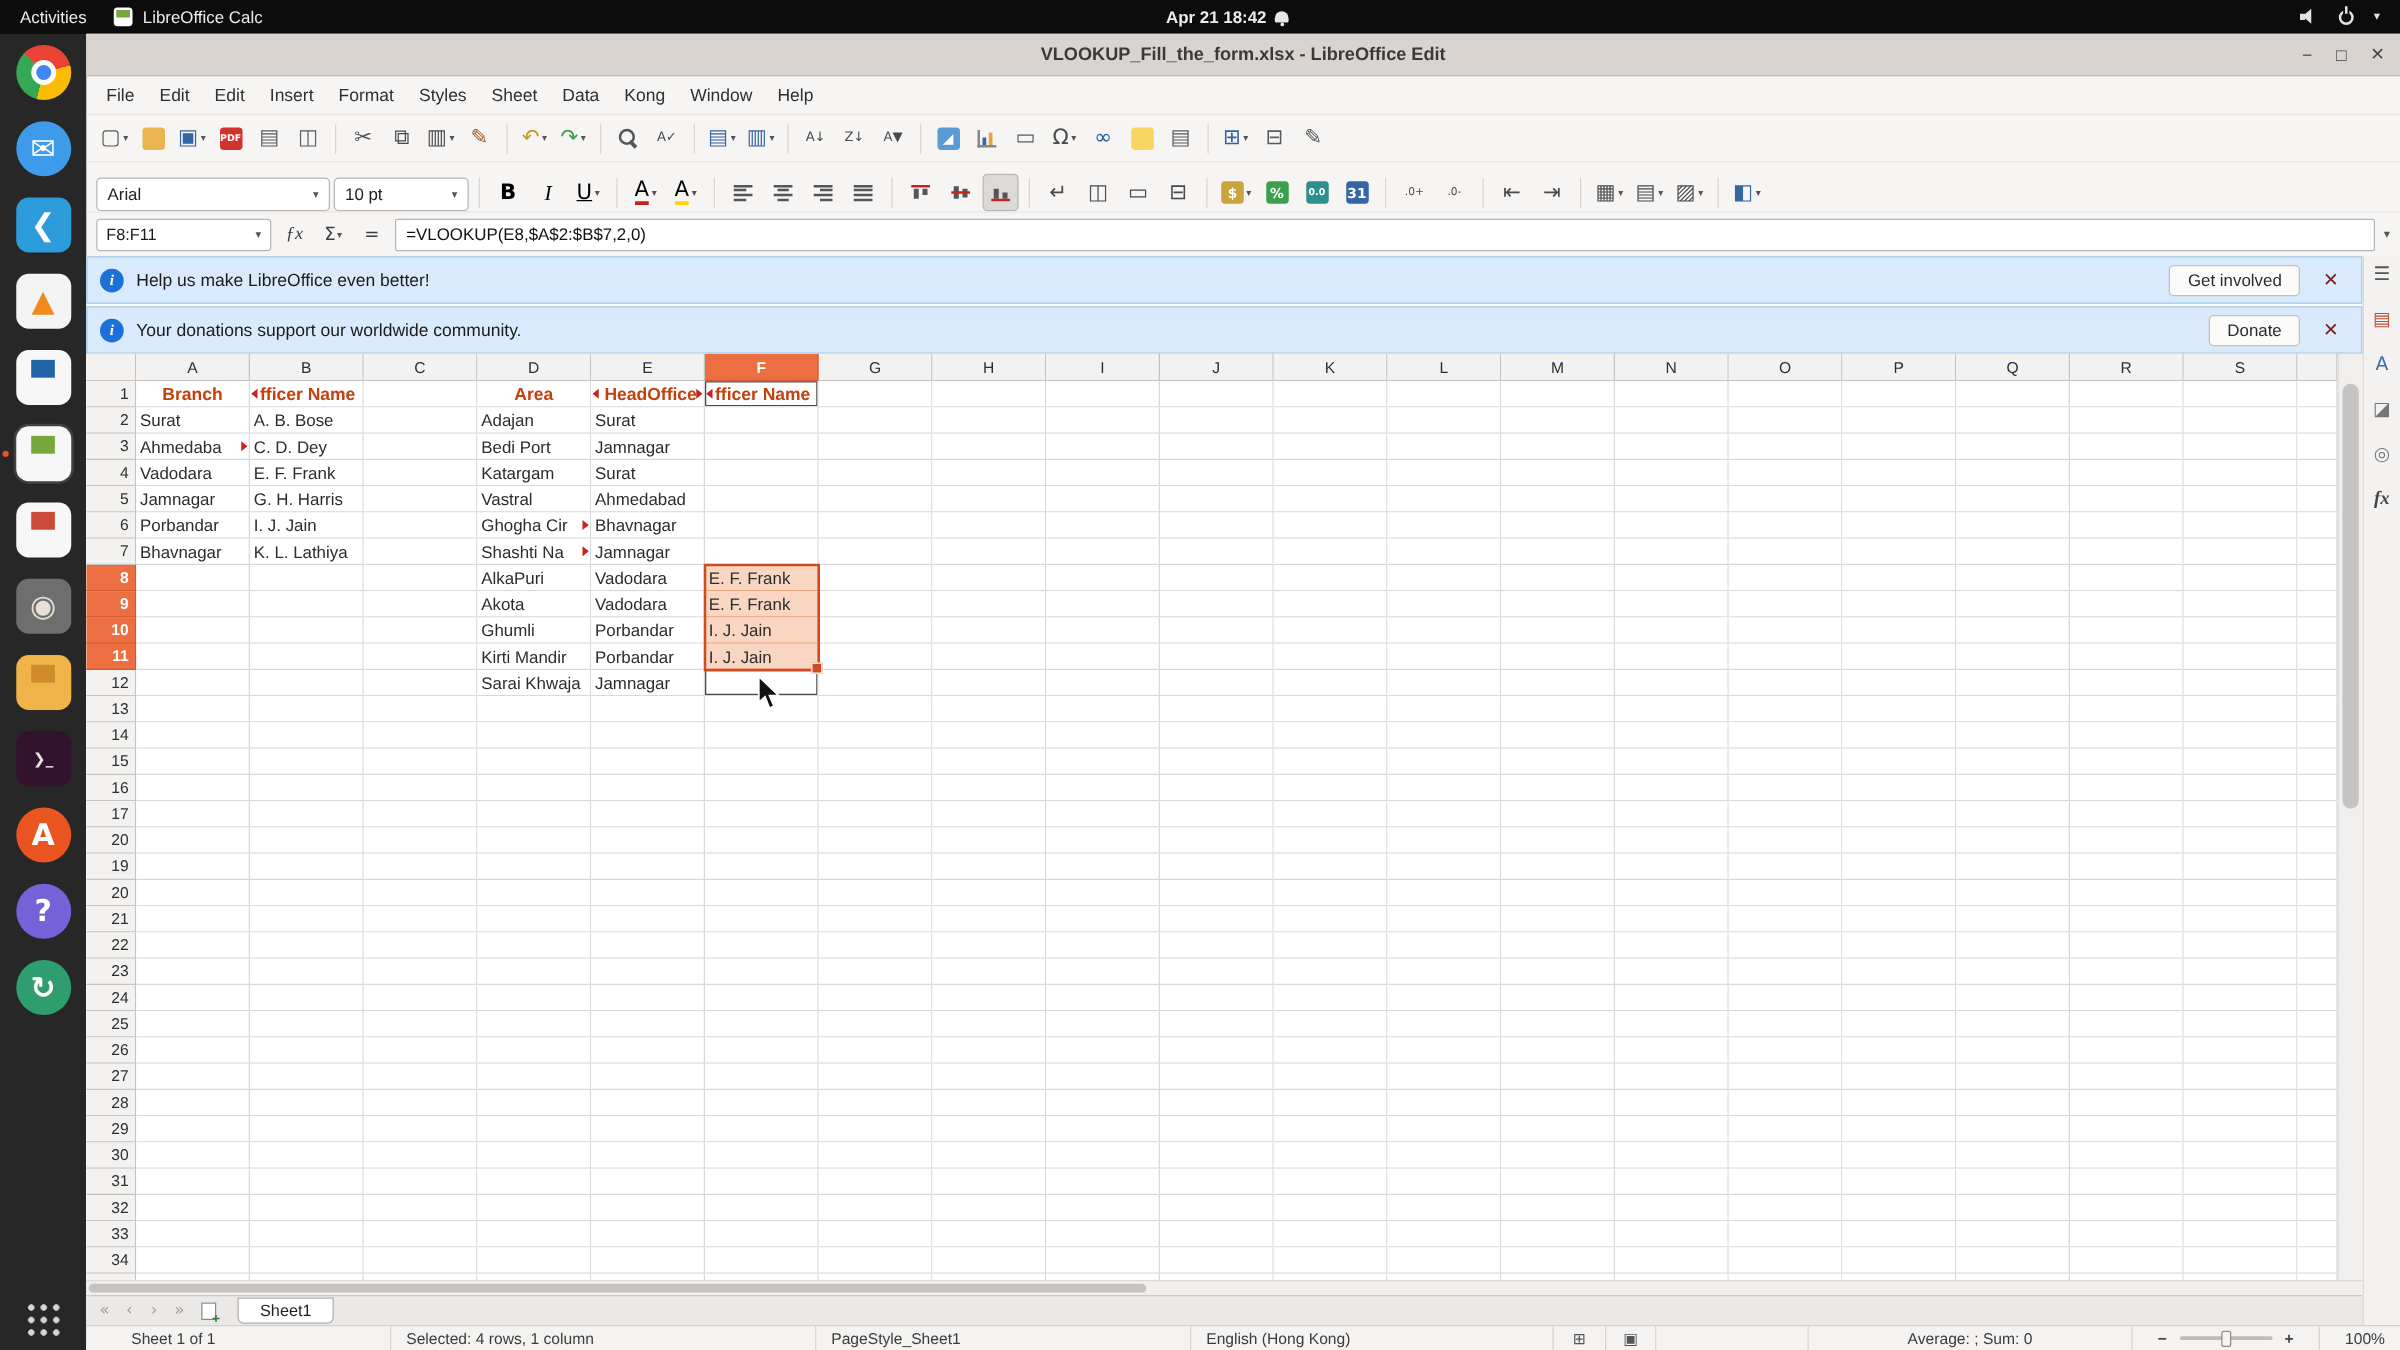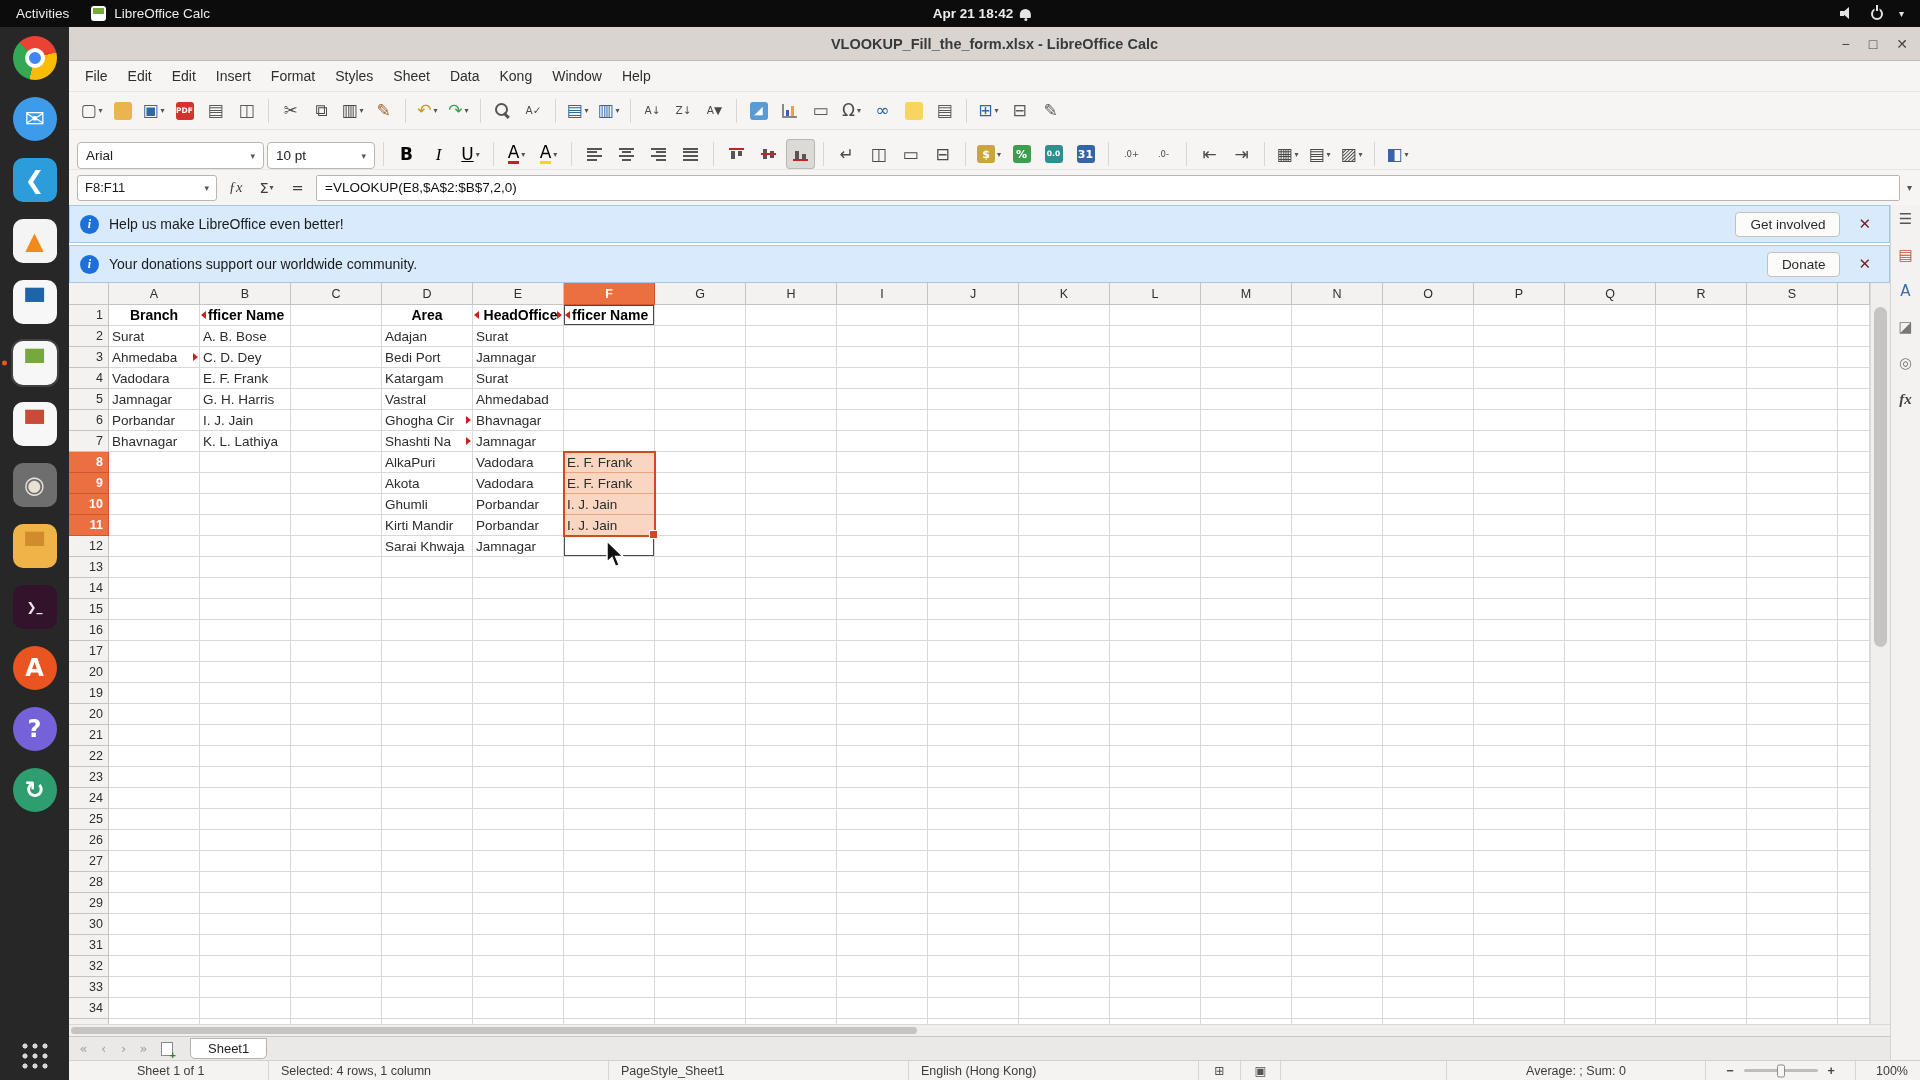--- a/index.html
+++ b/index.html
@@ -89,21 +89,21 @@
   .ib-btn{background:#fbfbfa;border:1px solid #c4c0bc;border-radius:4px;padding:4px 14px;font-size:13.5px;color:#2b2b2b}
   .ib-close{color:#7a2020;font-size:15px;font-weight:700;padding:0 8px;font-family:"DejaVu Sans",sans-serif}
 
   #gridzone{flex:1;display:flex;min-height:0}
   #grid{width:1801px;position:relative;overflow:hidden;background:#fff;display:grid;
     grid-template-columns:40px repeat(19,91px) minmax(0,1fr);grid-template-rows:22px repeat(35,21px)}
   .hd{background:#f3f2f1;border-right:1px solid #c6c4c2;border-bottom:1px solid #c6c4c2;display:flex;align-items:center;justify-content:center;font-size:12.5px;color:#2e2e2e;overflow:hidden}
   .hd.selhd{background:#ec6f42;border-color:#cf572f;color:#fff;font-weight:700}
   .rh{justify-content:flex-end;padding-right:5px}
   .cell{background:#fff;border-right:1px solid #d9d9d9;border-bottom:1px solid #d9d9d9;display:flex;align-items:center;padding:0 3px;font-size:13.5px;color:#2c2c2c;position:relative;overflow:hidden}
-  .cell.b{font-weight:700;color:#000000;font-size:14px}
+  .cell.b{font-weight:700;color:#c2410c;font-size:14px}
   .cell.ctr{justify-content:center}
   .cell.selc{background:#f8d6c2;border-right-color:#eaa57e;border-bottom-color:#eaa57e}
   .cell.box{box-shadow:inset 0 0 0 1px #4a4a4a}
   .ct{white-space:nowrap}
   .cell.cl .ct{margin-left:5px}
   .clipL{position:absolute;left:1px;top:50%;transform:translateY(-50%);width:0;height:0;border-top:4px solid transparent;border-bottom:4px solid transparent;border-right:5px solid #c9211e}
   .clipR{position:absolute;right:1px;top:50%;transform:translateY(-50%);width:0;height:0;border-top:4px solid transparent;border-bottom:4px solid transparent;border-left:5px solid #c9211e}
   #selbox{position:absolute;border:2px solid #cf4c22;pointer-events:none;z-index:5}
   #selbox::after{content:"";position:absolute;right:-4px;bottom:-4px;width:7px;height:7px;background:#cf4c22;border:1px solid #fff}
 
@@ -194,21 +194,21 @@
     </div>
     <div class="dock-item">
       <span class="dicon round" style="background: rgb(47, 158, 110); color: rgb(255, 255, 255);">↻</span>
     </div>
     <span class="appgrid"></span>
   </div>
 
 <div id="win">
 
   <div id="titlebar">
-    <span class="title">VLOOKUP_Fill_the_form.xlsx - LibreOffice Calc</span>
+    <span class="title">VLOOKUP_Fill_the_form.xlsx - LibreOffice Edit</span>
     <span class="winbtns">
       <span>−</span>
       <span>□</span>
       <span>✕</span>
     </span>
   </div>
 
   <div id="menubar">
       <div class="menu-item">File</div>
       <div class="menu-item">Edit</div>
@@ -1353,21 +1353,21 @@
         <span class="sb-item" style="color: rgb(85, 85, 85);">☰</span>
         <span class="sb-item" style="color: rgb(193, 79, 58);">▤</span>
         <span class="sb-item" style="color: rgb(59, 110, 165);">A</span>
         <span class="sb-item" style="color: rgb(119, 119, 119);">◪</span>
         <span class="sb-item" style="color: rgb(119, 119, 119);">◎</span>
         <span class="sb-item itfx" style="color: rgb(68, 68, 68);">fx</span>
       </div>
   </div>
 
   <div id="statusbar">
-    <div class="sb-seg" style="width:200px;padding-left:68px">Sheet 1 of 1</div>
+    <div class="sb-seg" style="width:244px;padding-left:36px">Sheet 1 of 1</div>
     <div class="sb-seg" style="width:340px">Selected: 4 rows, 1 column</div>
     <div class="sb-seg" style="width:300px">PageStyle_Sheet1</div>
     <div class="sb-seg" style="width:290px">English (Hong Kong)</div>
     <div class="sb-seg sb-ico" style="width:42px">⊞</div>
     <div class="sb-seg sb-ico" style="width:40px">▣</div>
     <div class="sb-flex"></div>
     <div class="sb-seg" style="width:260px;justify-content:center;border-left:1px solid #d8d6d4">Average: ; Sum: 0</div>
     <div class="sb-seg" style="width:150px;justify-content:center">
       <span class="zsign">−</span>
       <span class="zoomtrack">

